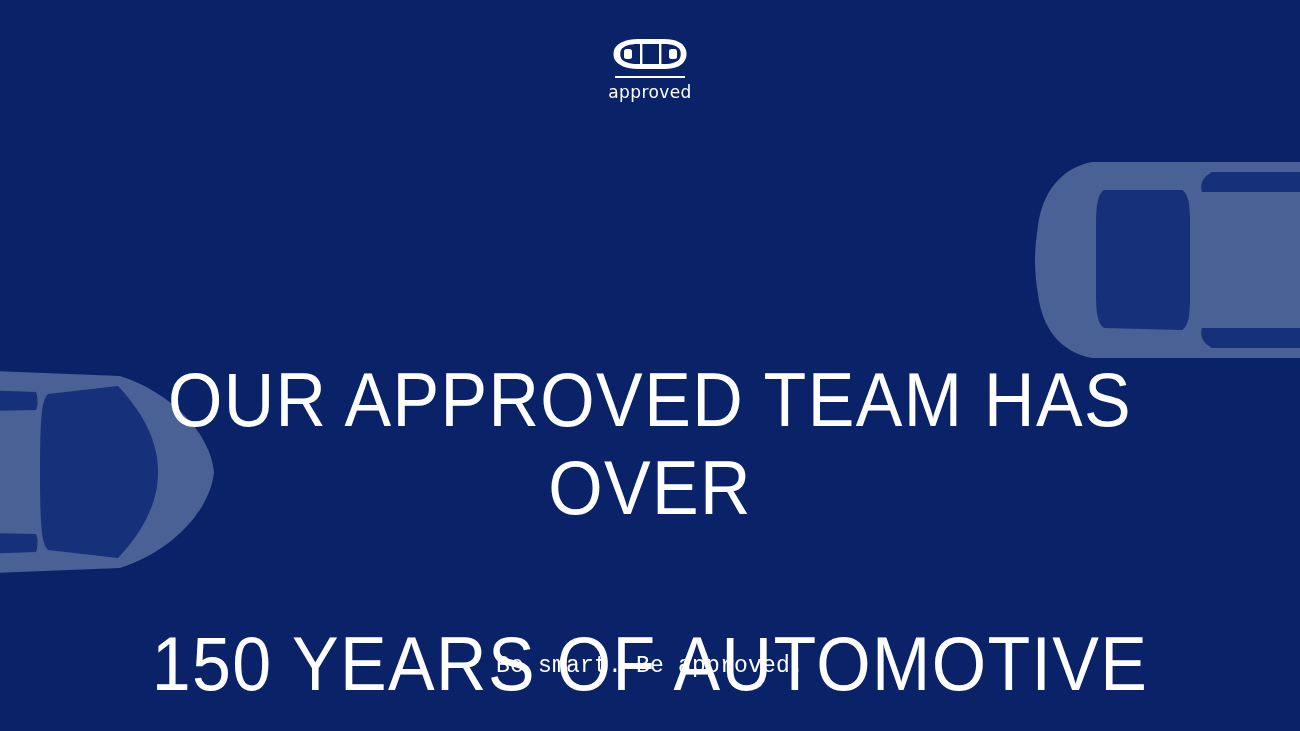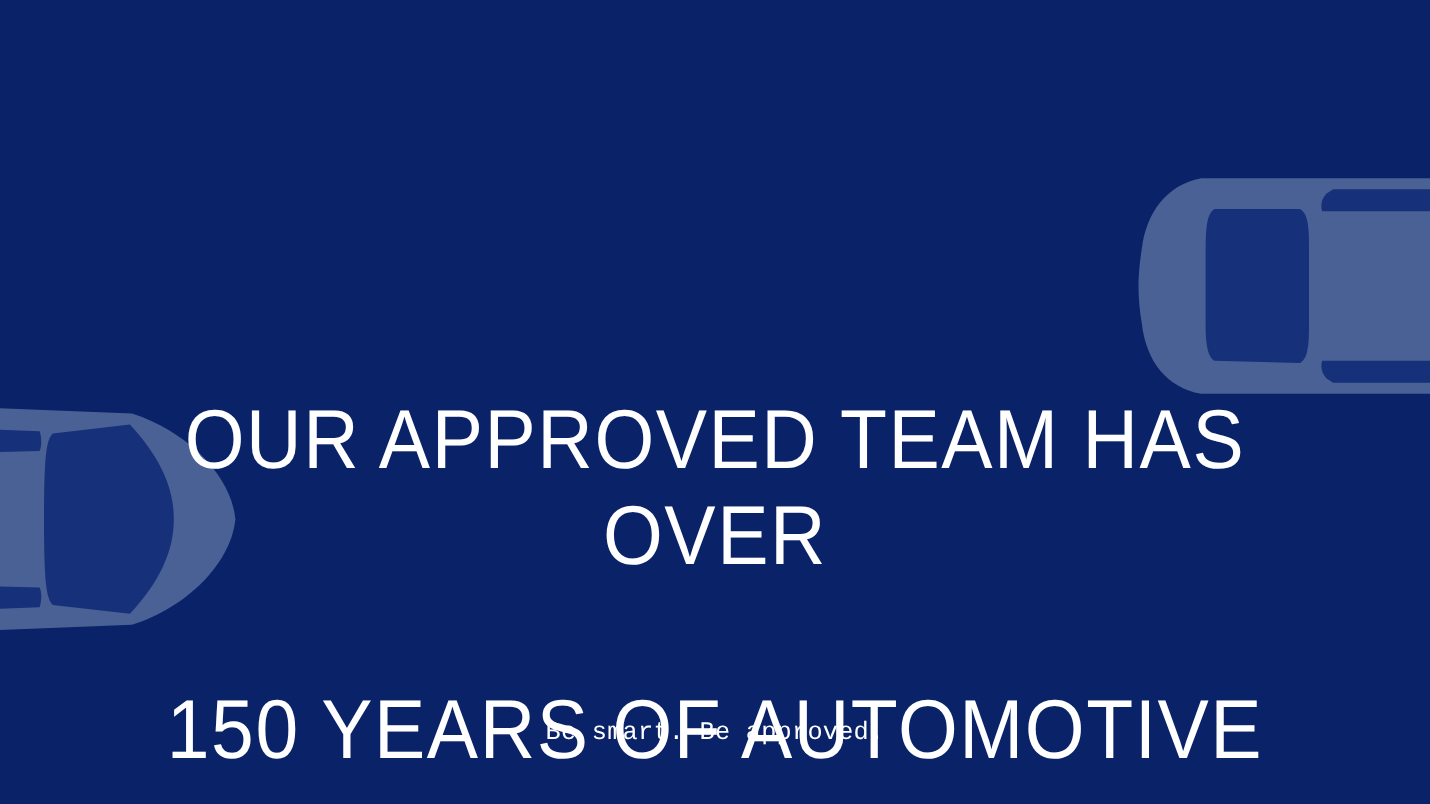--- a/index.html
+++ b/index.html
@@ -181,20 +181,51 @@
                L 0 62 Z" fill="#17307a"></path>
 
       <path d="M 0 206
                L 166 200
                C 168 194, 168 186, 166 182
                L 0 178 Z" fill="#17307a"></path>
     </svg>
 
   </div>
 
+  <div class="logo">
+    <svg class="logo-mark" viewBox="0 0 76 34">
+
+      <path d="M 26 2
+               C 14 2, 6 6, 3 11
+               C 1 14, 1 20, 3 23
+               C 6 28, 14 32, 26 32
+               L 52 32
+               C 64 32, 71 28, 73 23
+               C 75 20, 75 14, 73 11
+               C 71 6, 64 2, 52 2 Z
+               M 26 7
+               L 52 7
+               C 60 7, 66 9, 68 13
+               C 69 15, 69 19, 68 21
+               C 66 25, 60 27, 52 27
+               L 26 27
+               C 18 27, 11 25, 9 21
+               C 8 19, 8 15, 9 13
+               C 11 9, 18 7, 26 7 Z" fill="#ffffff" fill-rule="evenodd"></path>
+
+      <rect x="12" y="12" width="8" height="10" rx="2.5" fill="#ffffff"></rect>
+
+      <rect x="28" y="6" width="2.4" height="22" fill="#ffffff"></rect>
+      <rect x="47" y="6" width="2.4" height="22" fill="#ffffff"></rect>
+
+      <rect x="57" y="12" width="8" height="10" rx="2.5" fill="#ffffff"></rect>
+    </svg>
+    <div class="logo-rule"></div>
+    <div class="logo-word">approved</div>
+  </div>
 
   <div class="headline">
     <span class="headline-line">OUR APPROVED TEAM HAS OVER</span>
     <span class="headline-line">150 YEARS OF AUTOMOTIVE</span>
     
   </div>
 
   <div class="tagline">Be smart. Be approved.</div>
 
 </div>

